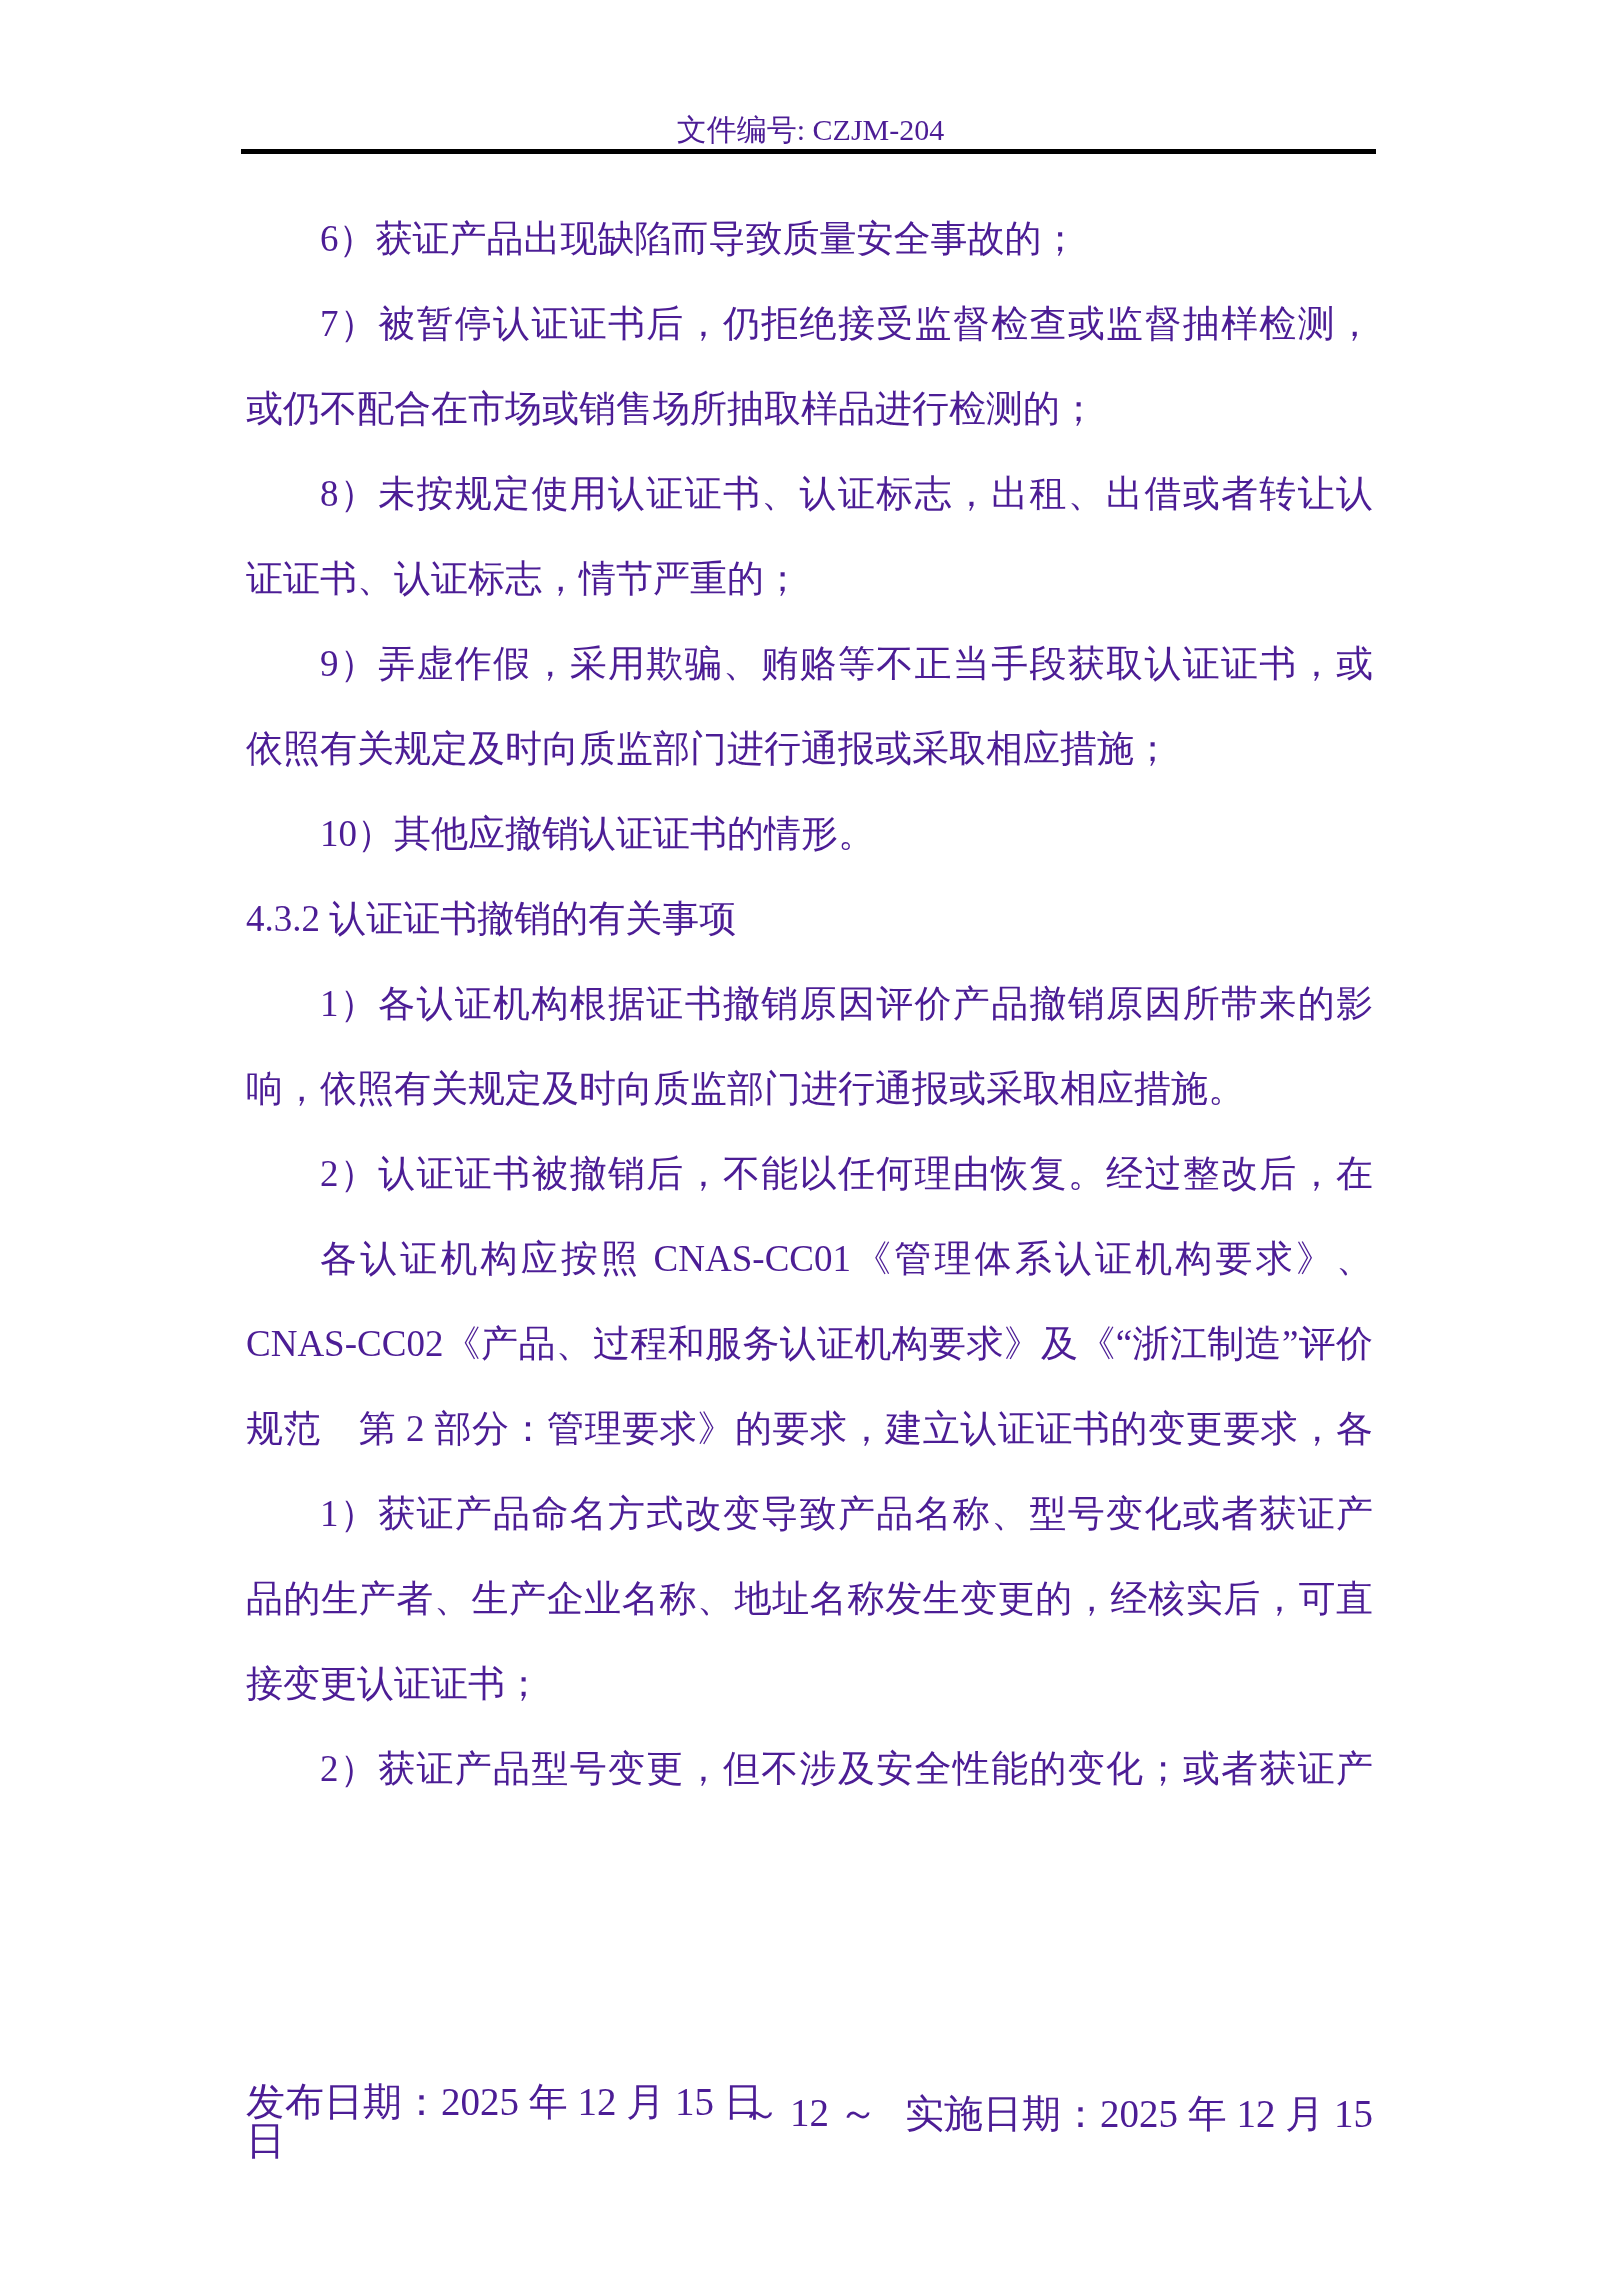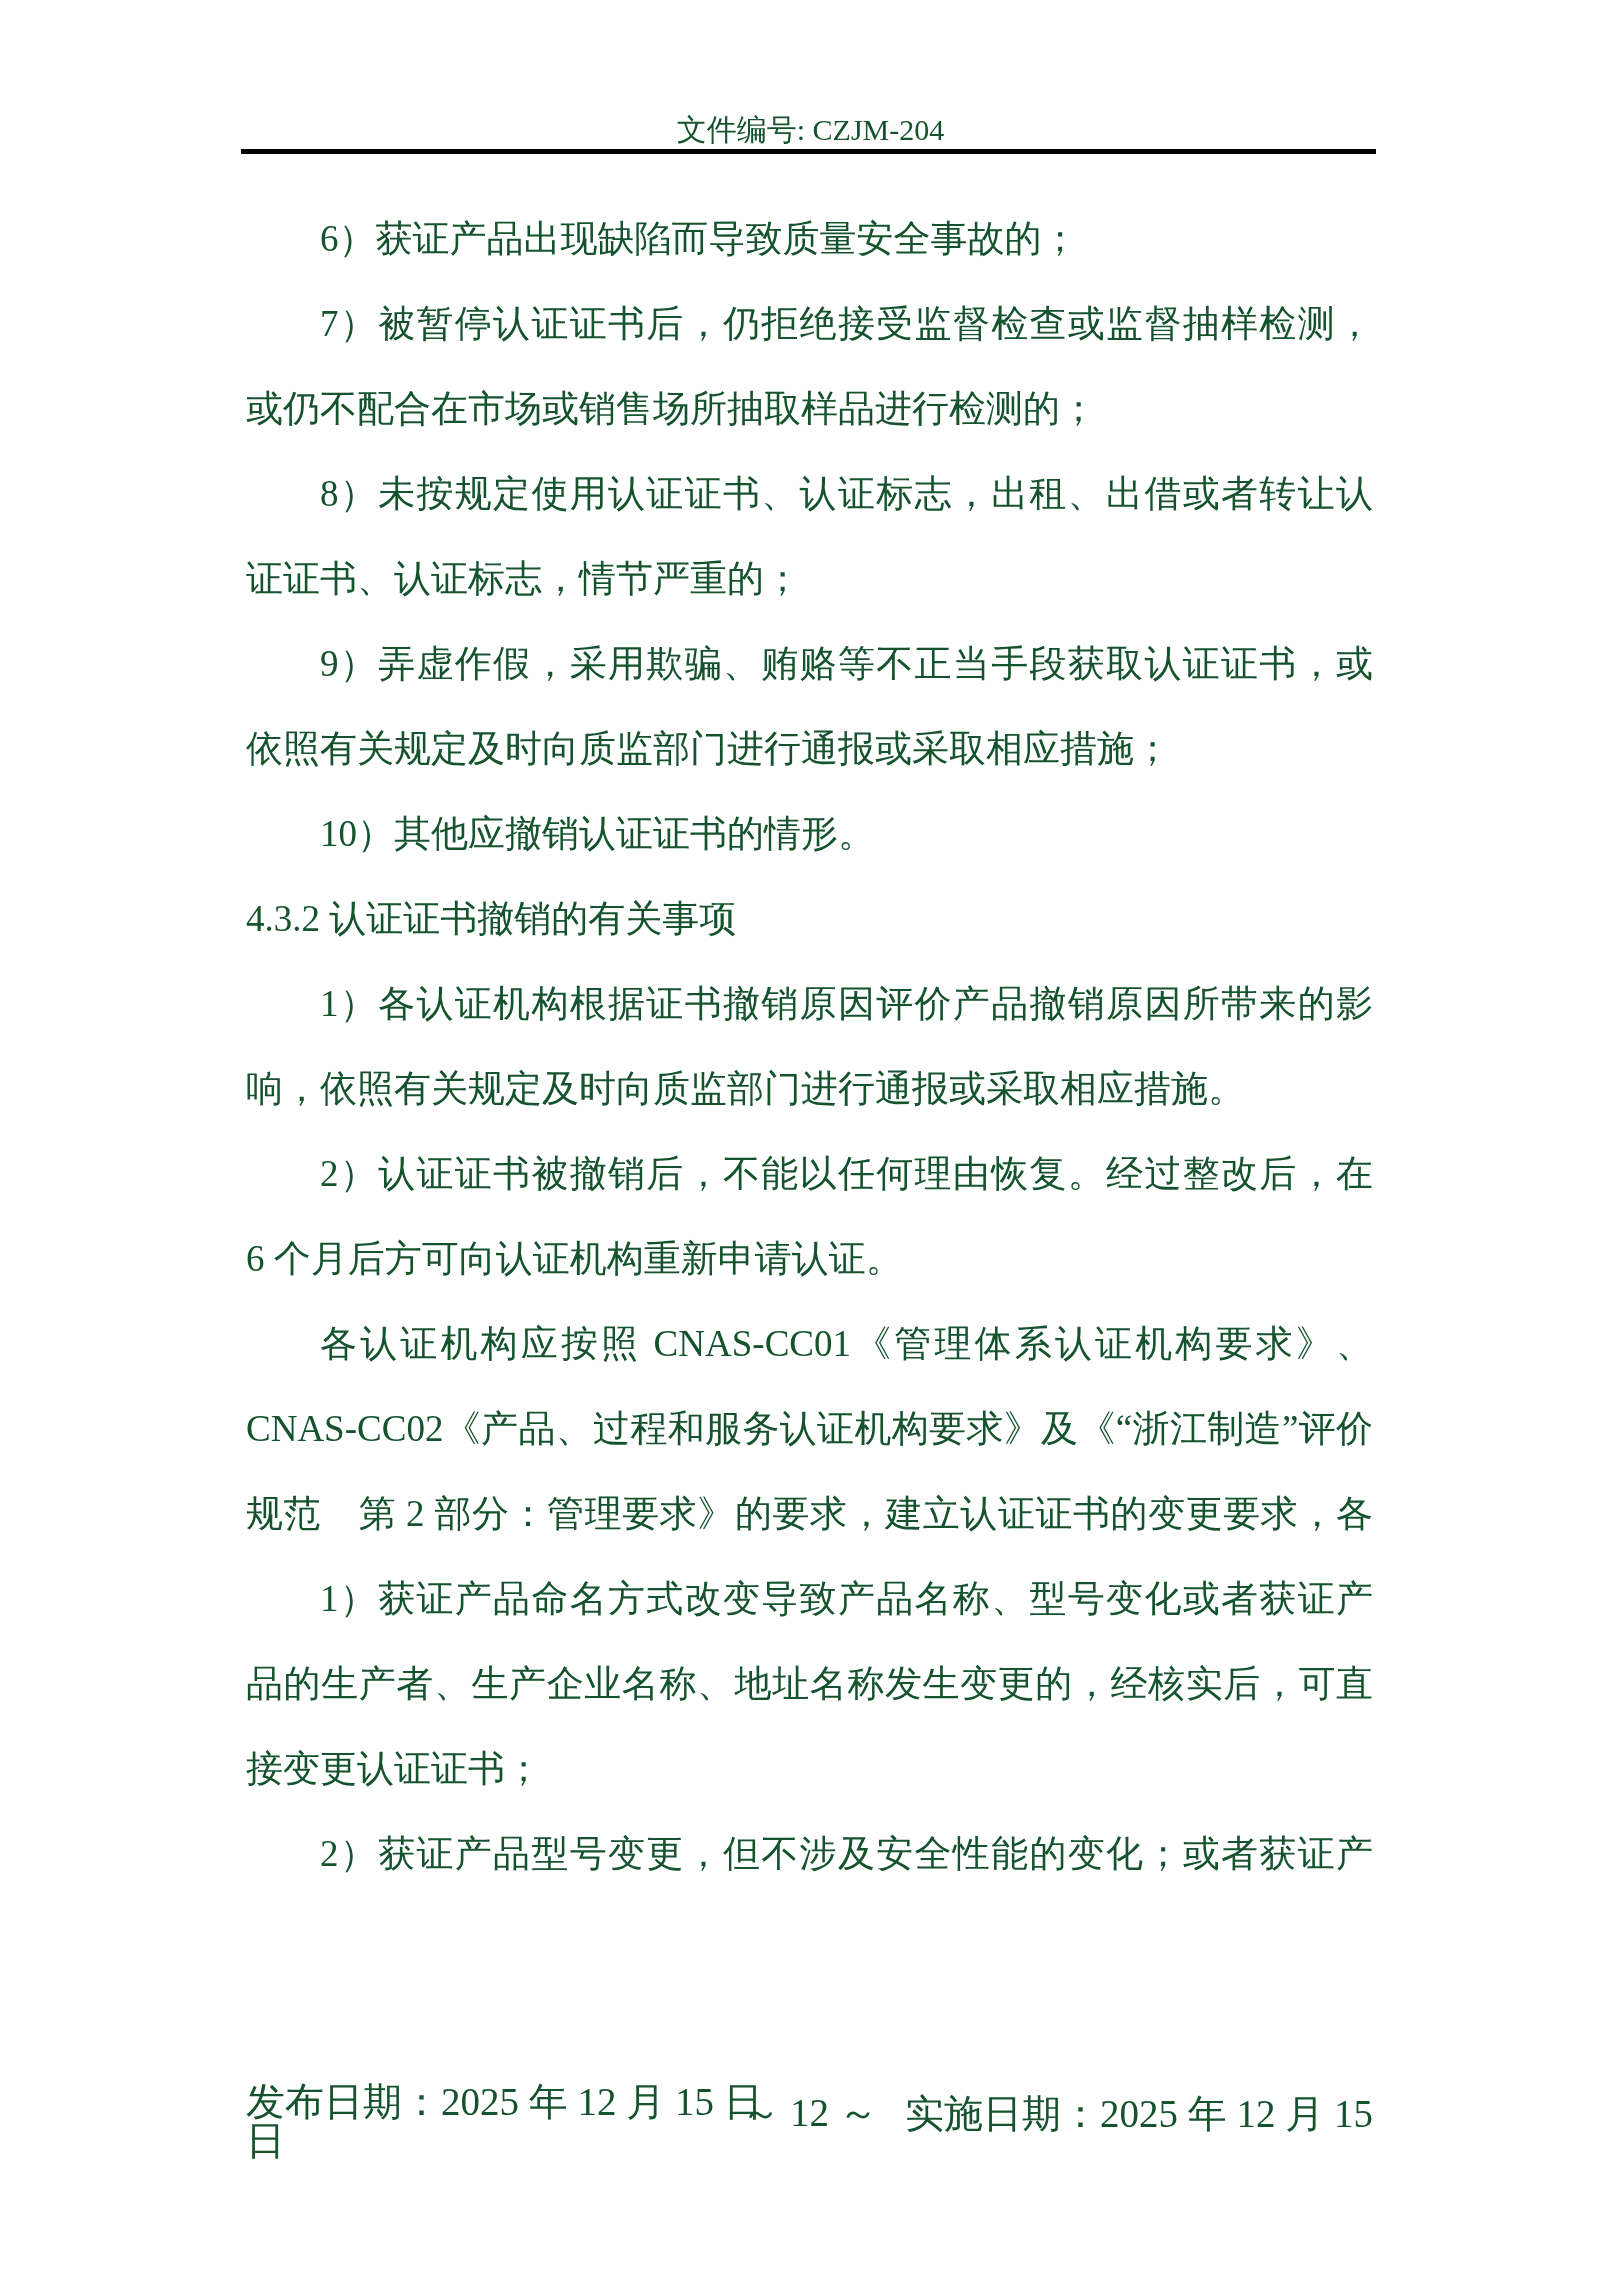--- a/index.html
+++ b/index.html
@@ -5,21 +5,21 @@
   html, body {
     margin: 0;
     padding: 0;
     background: #ffffff;
   }
   .page {
     position: relative;
     width: 1621px;
     height: 2293px;
     background: #ffffff;
-    color: #14532d;
+    color: #4c1d95;
     font-family: "Liberation Serif", "DejaVu Serif", serif;
     overflow: hidden;
   }
   
   .header-text {
     position: absolute;
     top: 110px;
     left: 0;
     width: 100%;
     text-align: center;
@@ -110,21 +110,20 @@
       <div class="line">或仍不配合在市场或销售场所抽取样品进行检测的；</div>
       <div class="line indent just">8）未按规定使用认证证书、认证标志，出租、出借或者转让认</div>
       <div class="line">证证书、认证标志，情节严重的；</div>
       <div class="line indent just">9）弄虚作假，采用欺骗、贿赂等不正当手段获取认证证书，或</div>
       <div class="line">依照有关规定及时向质监部门进行通报或采取相应措施；</div>
       <div class="line indent">10）其他应撤销认证证书的情形。</div>
       <div class="line">4.3.2 认证证书撤销的有关事项</div>
       <div class="line indent just">1）各认证机构根据证书撤销原因评价产品撤销原因所带来的影</div>
       <div class="line">响，依照有关规定及时向质监部门进行通报或采取相应措施。</div>
       <div class="line indent just">2）认证证书被撤销后，不能以任何理由恢复。经过整改后，在</div>
-      <div class="line">6 个月后方可向认证机构重新申请认证。</div>
       <div class="line indent just">各认证机构应按照 CNAS-CC01《管理体系认证机构要求》、</div>
       <div class="line just">CNAS-CC02《产品、过程和服务认证机构要求》及《“浙江制造”评价</div>
       <div class="line just">规范　第 2 部分：管理要求》的要求，建立认证证书的变更要求，各</div>
       <div class="line indent just">1）获证产品命名方式改变导致产品名称、型号变化或者获证产</div>
       <div class="line just">品的生产者、生产企业名称、地址名称发生变更的，经核实后，可直</div>
       <div class="line">接变更认证证书；</div>
       <div class="line indent just">2）获证产品型号变更，但不涉及安全性能的变化；或者获证产</div>
     </div>
 
   <div class="footer">

